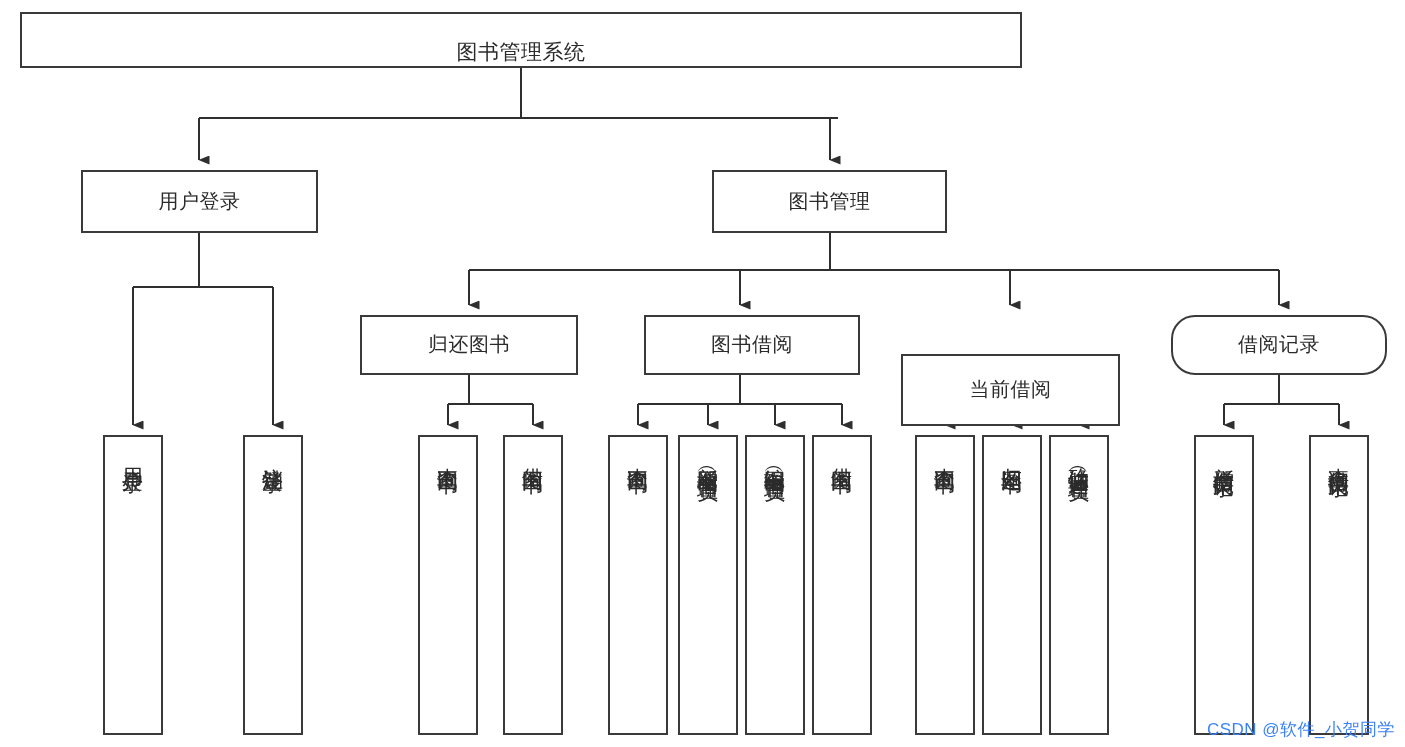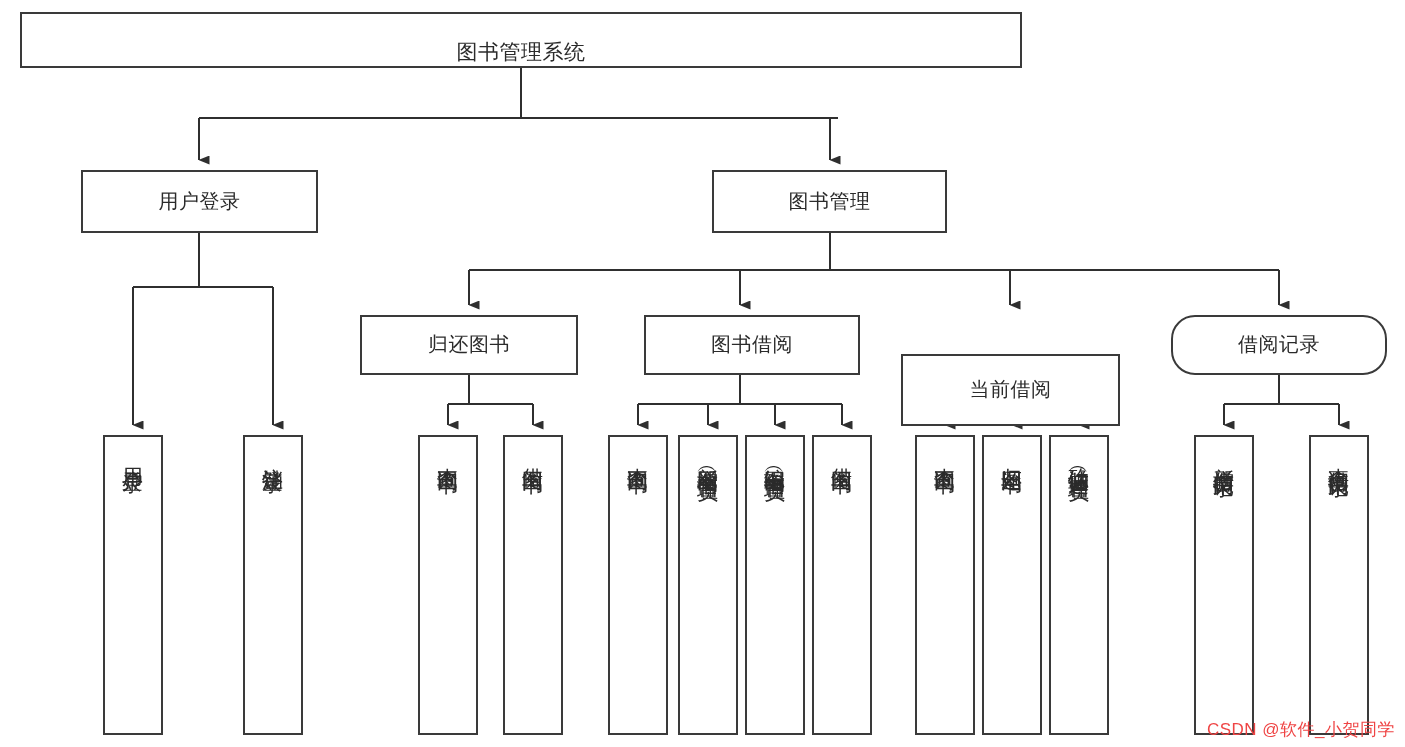--- a/index.html
+++ b/index.html
@@ -38,21 +38,21 @@
     writing-mode:vertical-rl;
     text-orientation:upright;
     font-size:21px;
     letter-spacing:2px;
     line-height:1;
     white-space:normal;
   }
   #watermark{
     position:absolute;
     right:10px;bottom:6px;
-    color:#ef4444;
+    color:#3b82f6;
     font-size:17px;
     letter-spacing:0.5px;
     user-select:none;
     white-space:nowrap;
   }
 </style>
 </head>
 <body>
 
 <div id="diagram-root">

